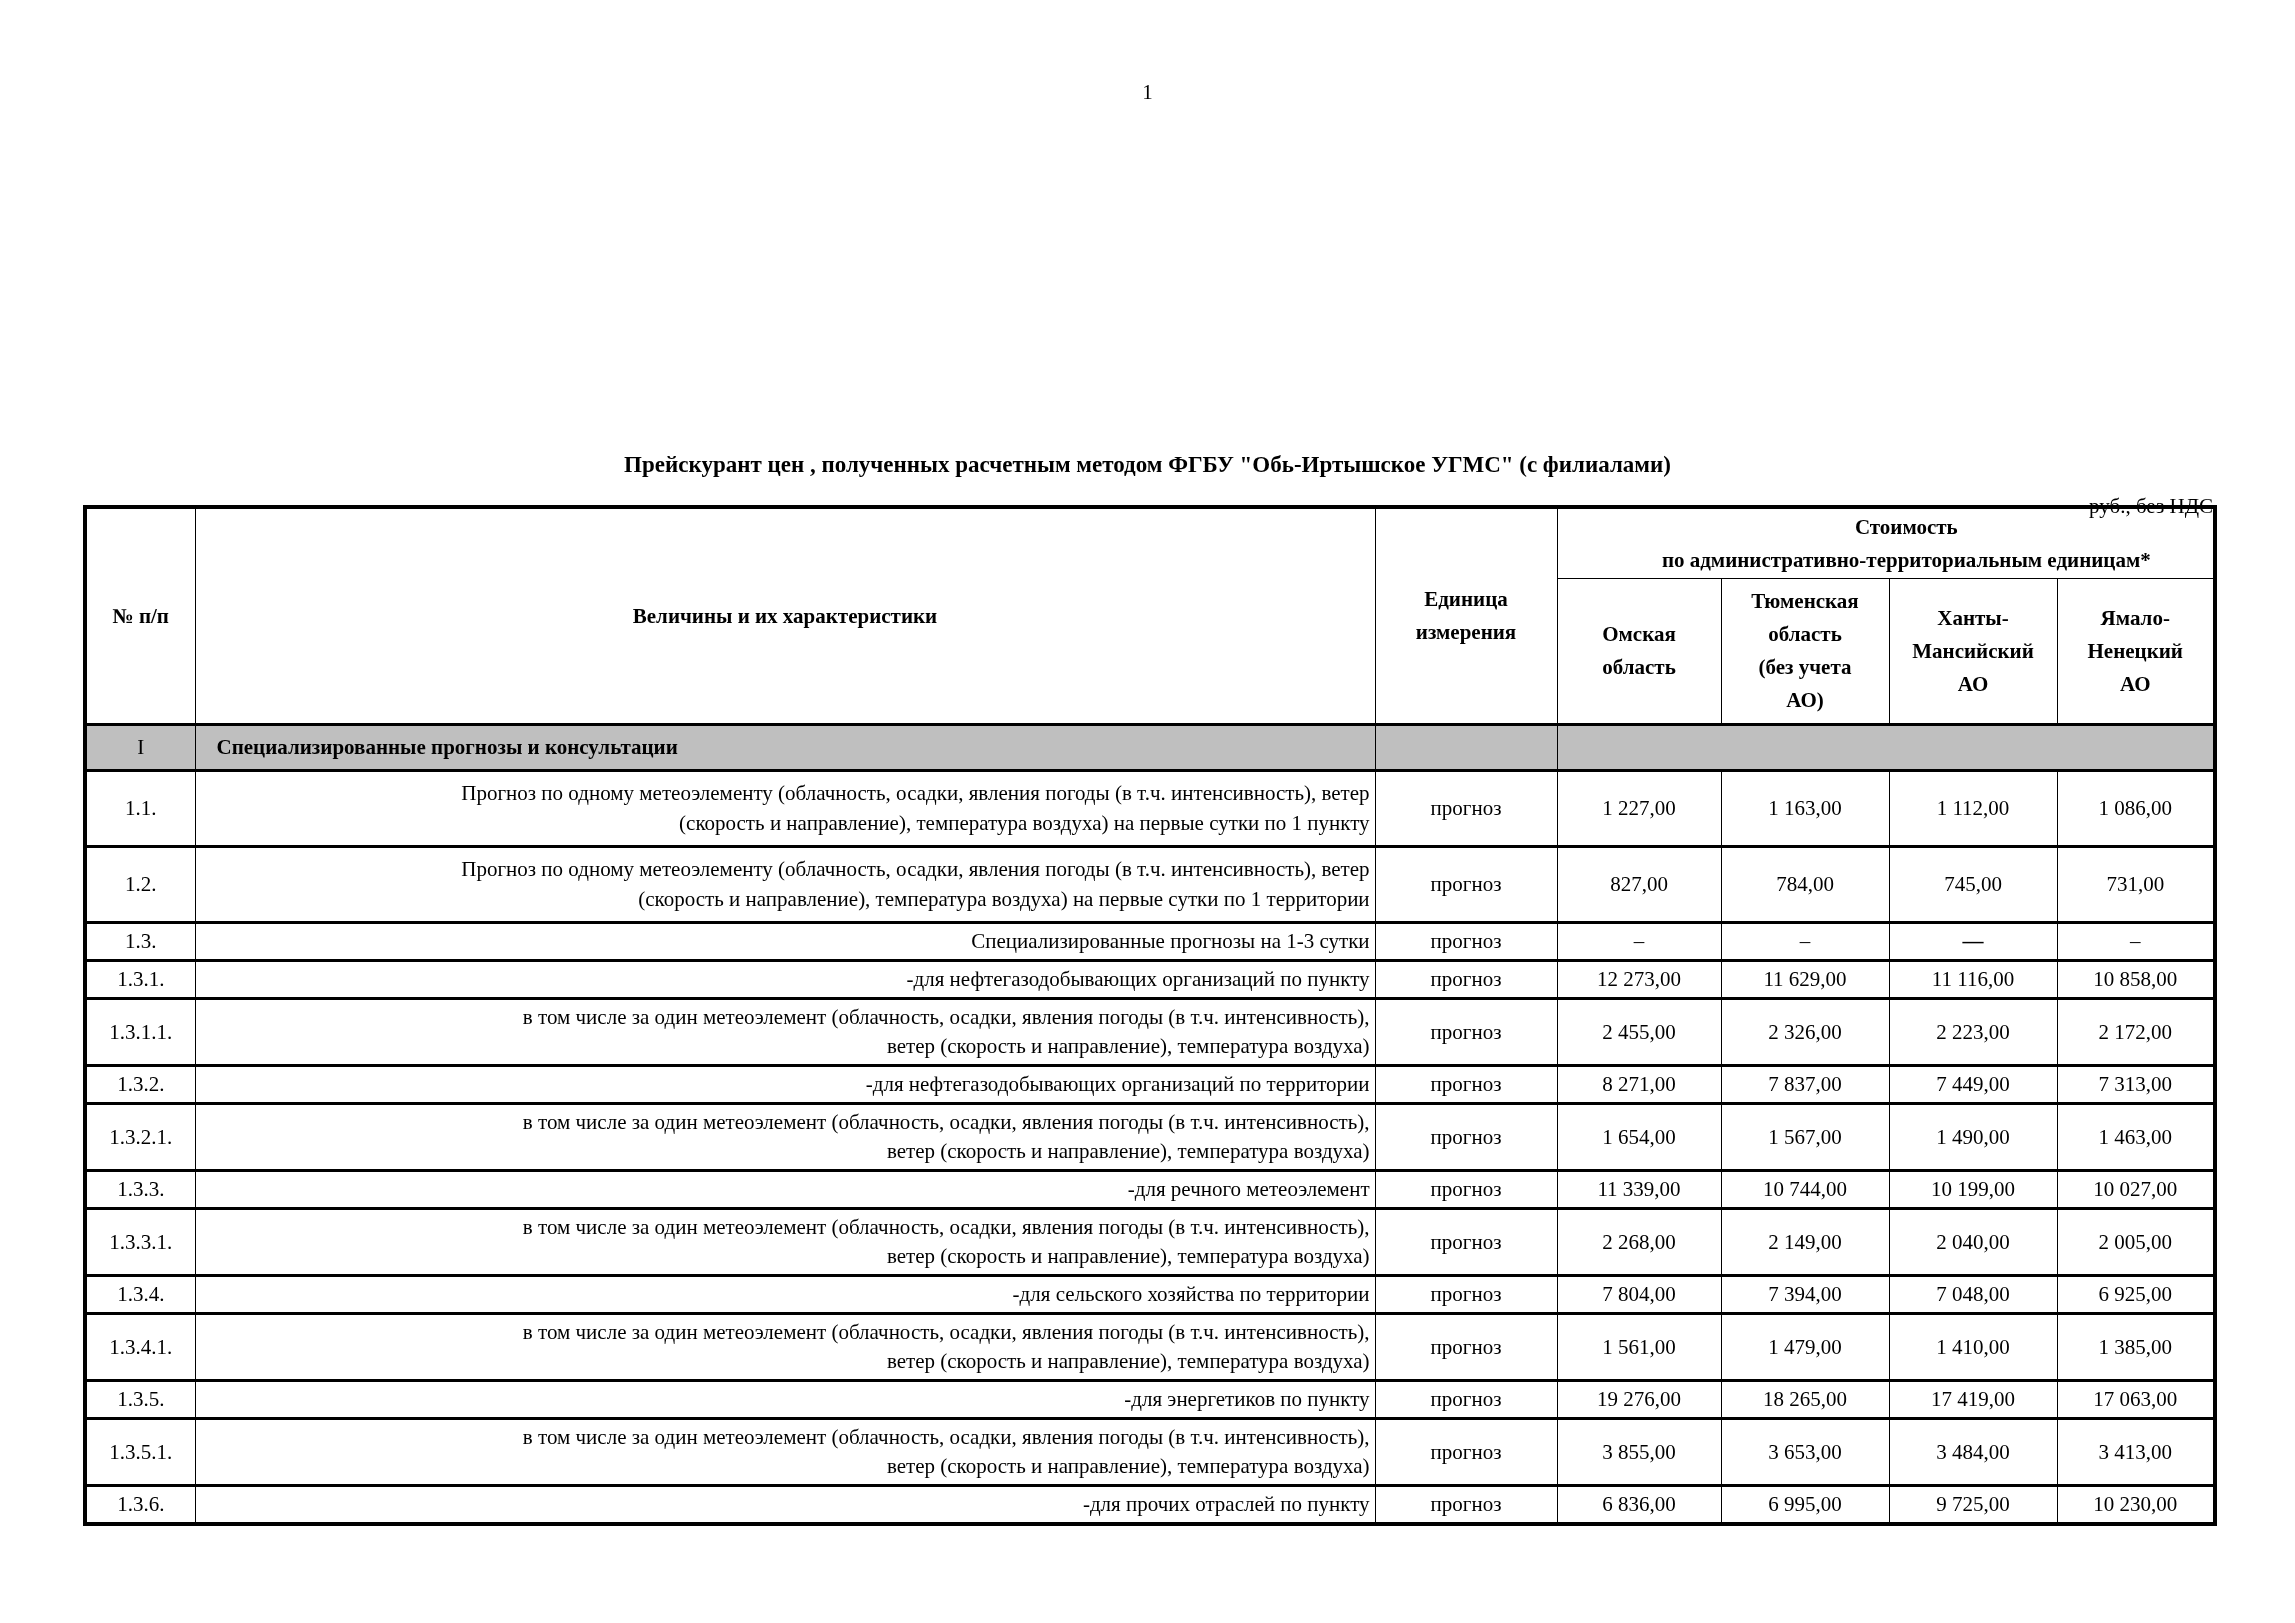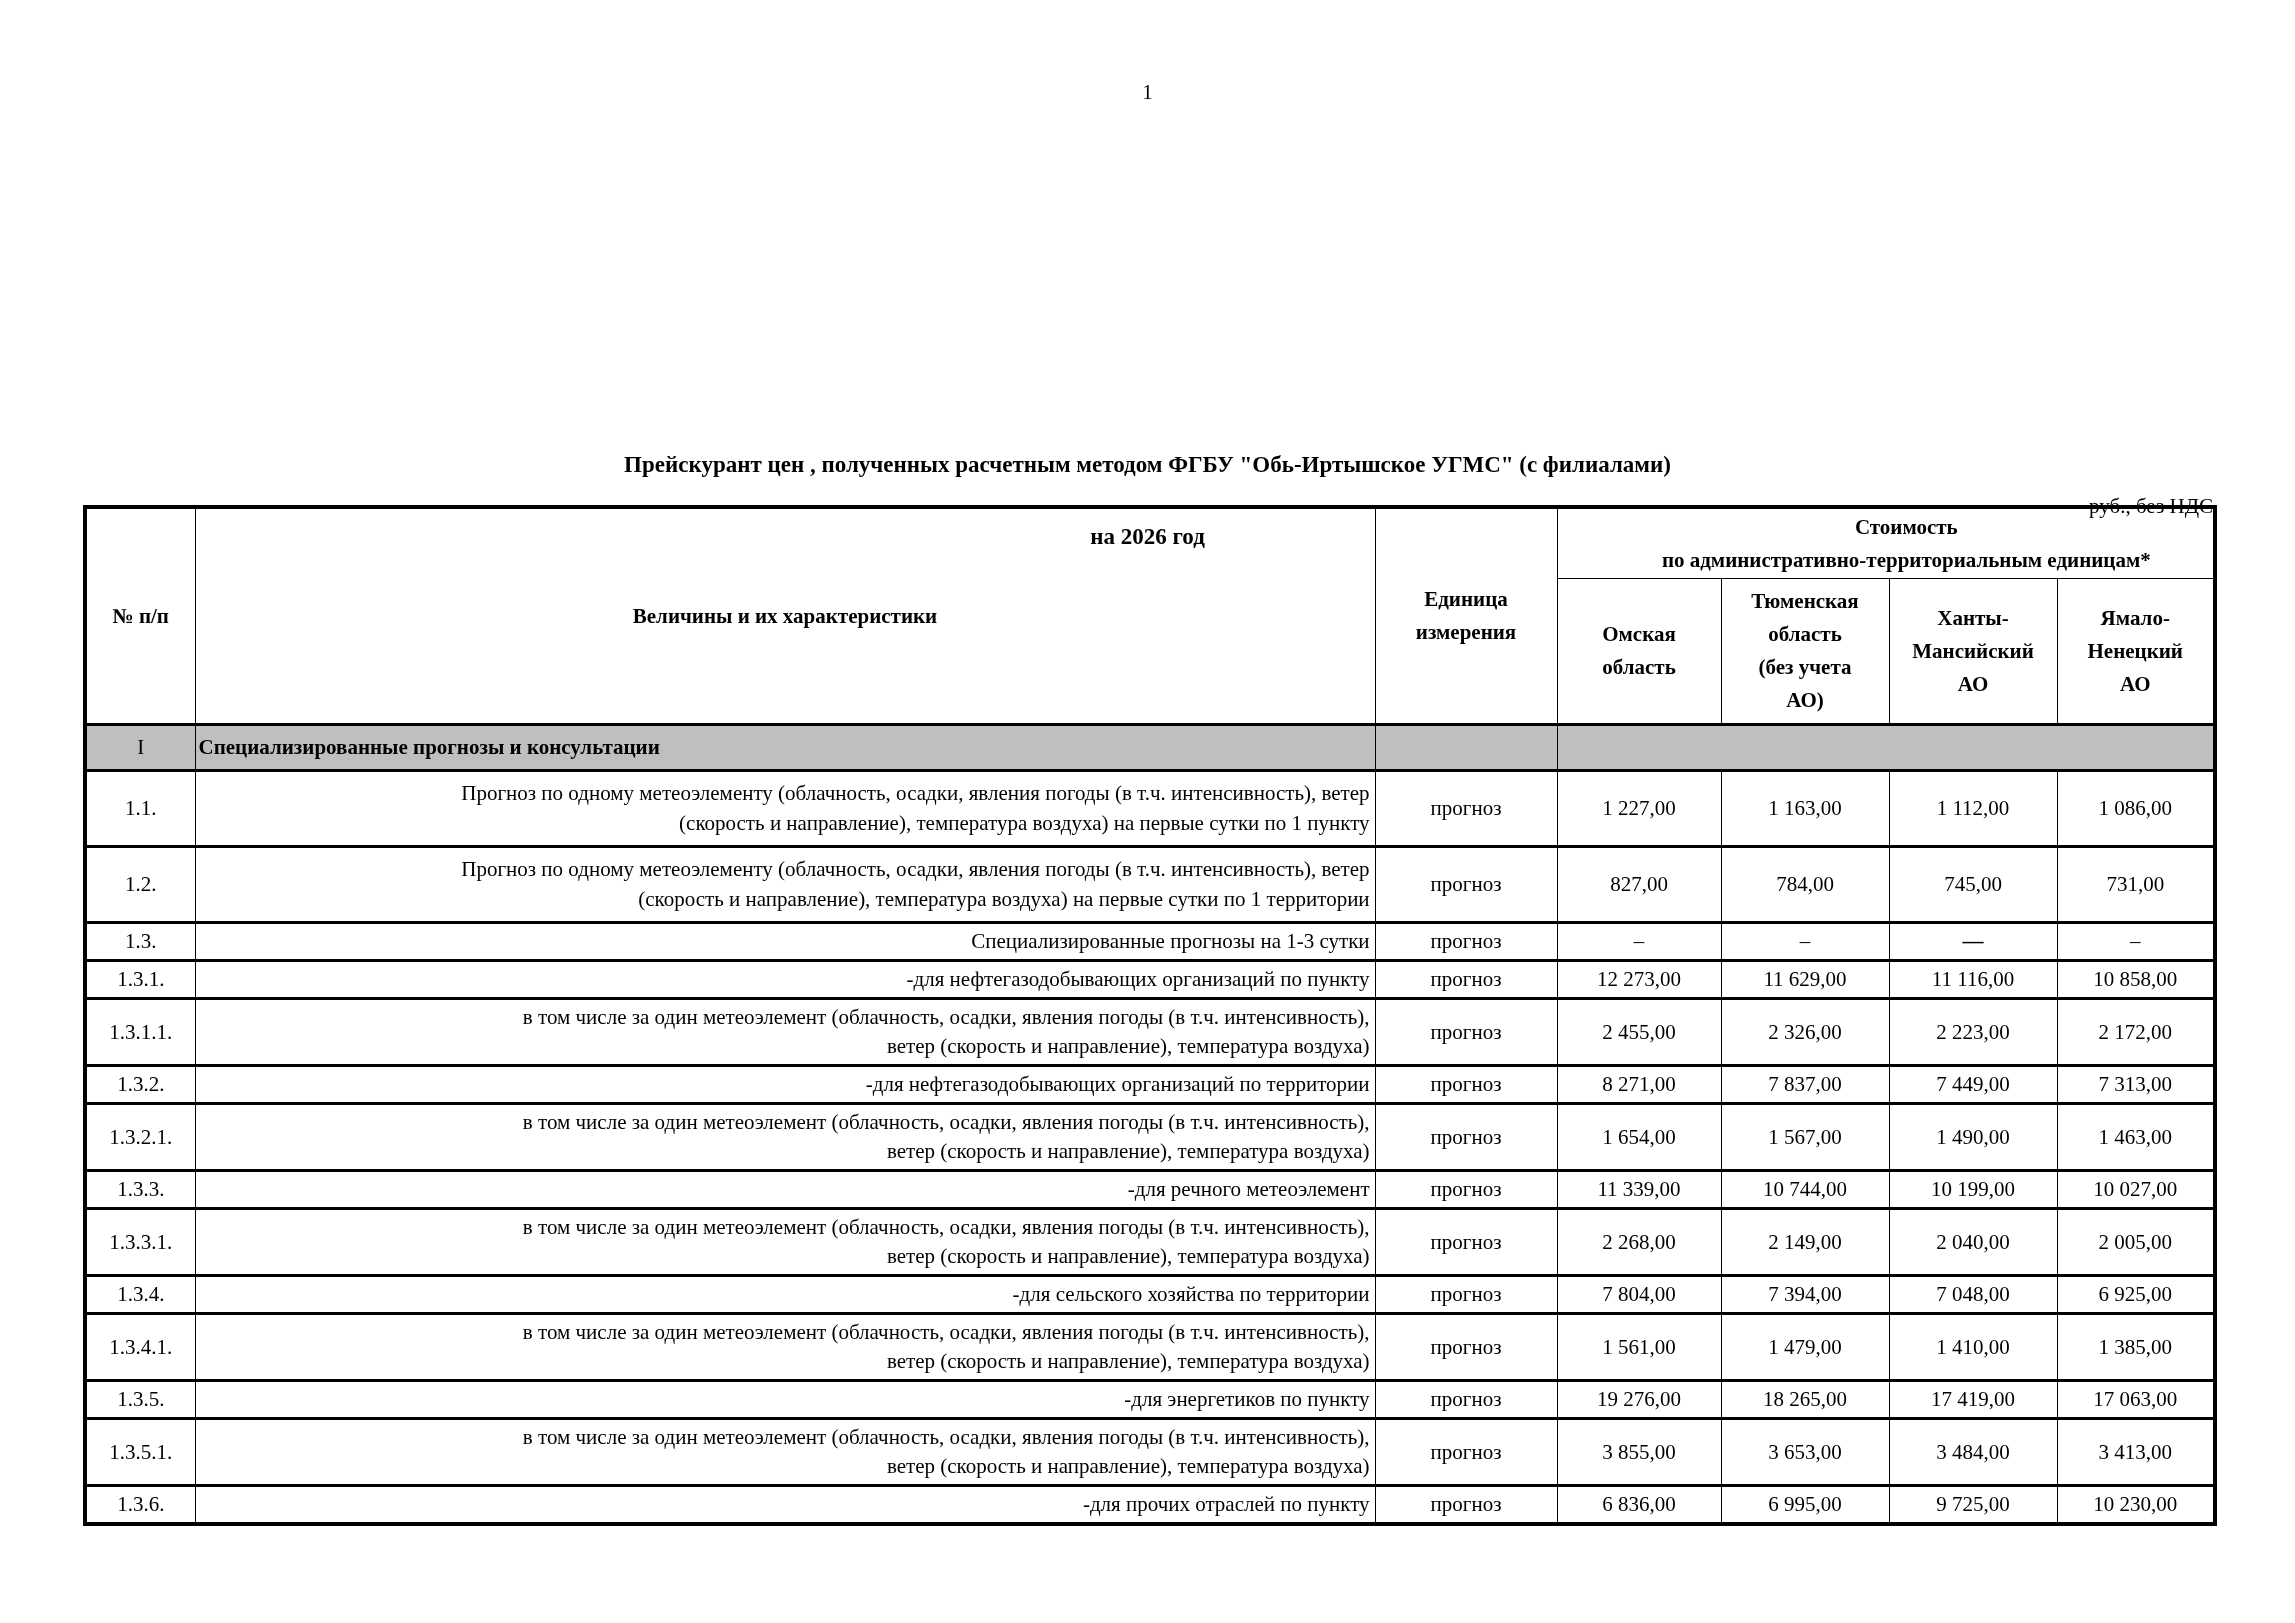--- a/index.html
+++ b/index.html
@@ -16,41 +16,40 @@
         border:4.1px solid #000;}
   .price th,.price td{border:1.6px solid #000;border-top-width:3.3px;border-bottom-width:3.3px;
         padding:1.6px 4.9px;vertical-align:middle;overflow:hidden;}
   .price thead th{font-weight:bold;text-align:center;white-space:pre-line;line-height:33px;}
   tr.hdr-top{height:67px;}
   th.hdr-cost{border-bottom-width:1.6px;line-height:33px;padding-left:47px;}
   tr.hdr-regions{height:146px;}
   tr.hdr-regions th{border-top-width:1.6px;}
   tr.sec-row{height:46px;}
   tr.sec-row td{background:#bfbfbf;}
-  td.sec-label{font-weight:bold;text-align:left;padding-left:3px;}
+  td.sec-label{font-weight:bold;text-align:left;padding-left:21px;}
   td.num{text-align:center;}
   td.desc{text-align:right;white-space:pre-line;line-height:29.5px;padding-left:4.9px;}
   td.desc.dash{padding-left:9.8px;}
   td.desc.hang{text-indent:72px;margin-left:48px;}
   td.unit,td.val{text-align:center;}
   td.val.bold{font-weight:bold;}
   tr.r-double{height:76px;}
   tr.r-single{height:38px;}
   tr.r-hang{height:67px;}
 </style>
 </head>
 <body>
 
 <div class="page">
 
   <div class="page-number">1</div>
 
   <div class="doc-title">
     <div>Прейскурант цен , полученных расчетным методом  ФГБУ "Обь-Иртышское УГМС" (с филиалами)</div>
-    <div>на 2026 год</div>
   </div>
 
   <div class="currency-note">руб., без НДС</div>
 
   <table class="price">
     <colgroup>
       <col style="width:110px">
       <col style="width:1180px">
       <col style="width:182px">
       <col style="width:164px">

